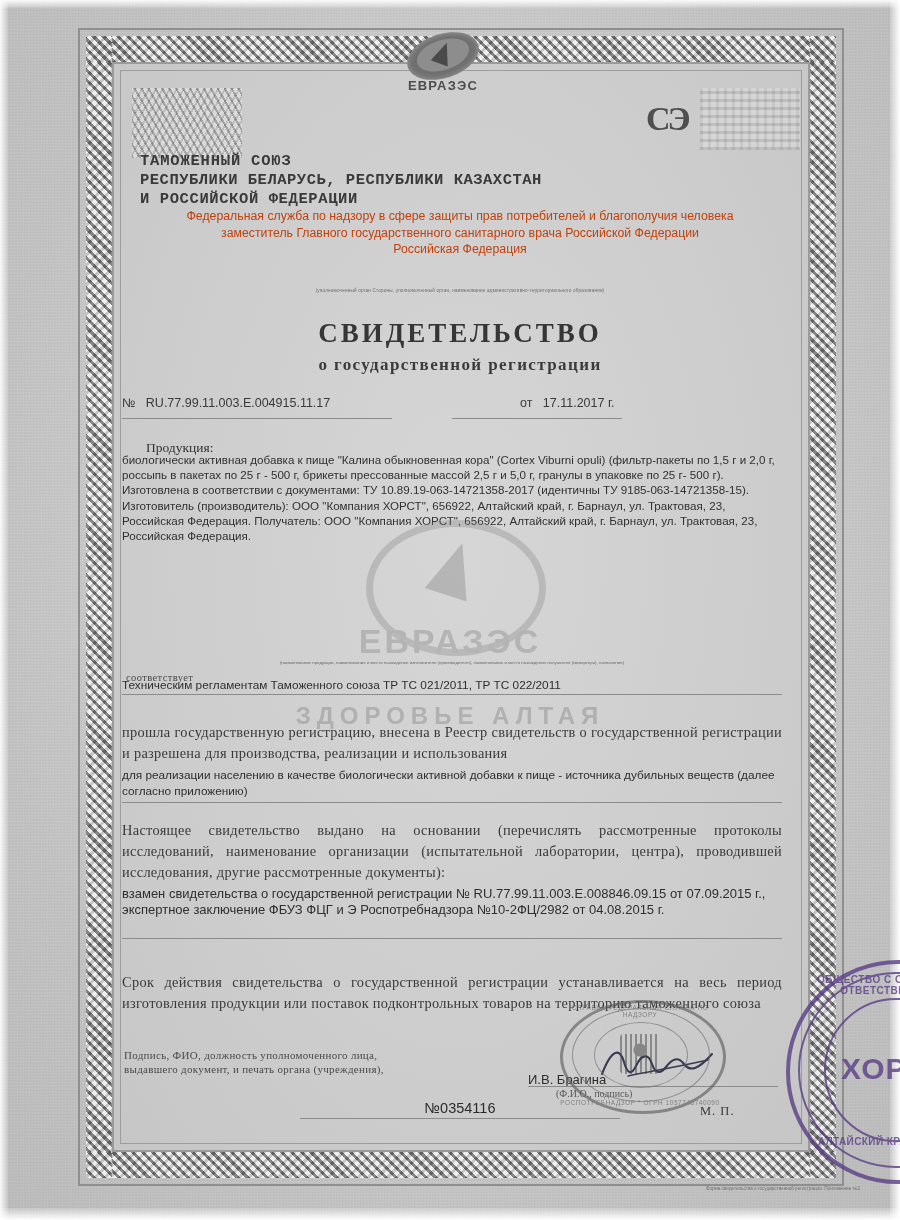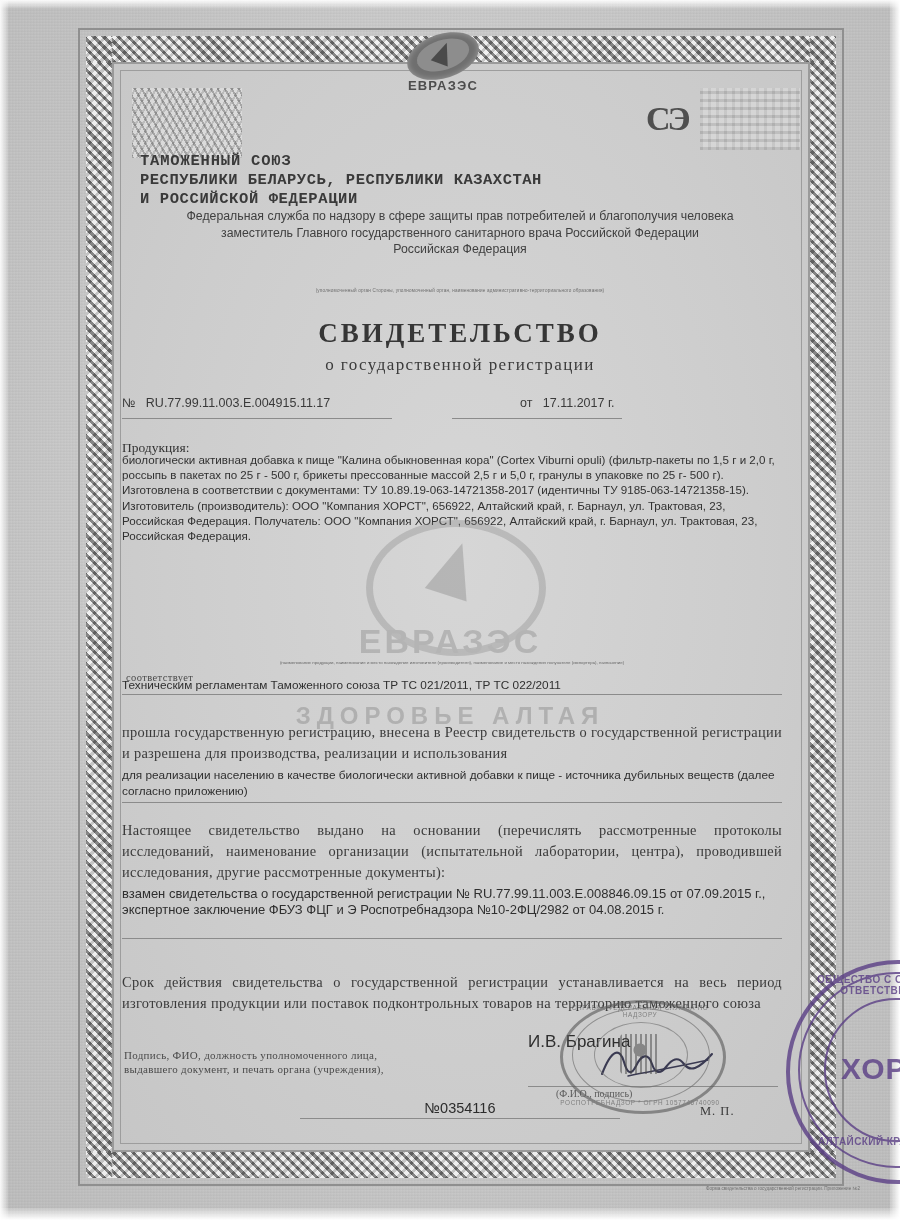--- a/index.html
+++ b/index.html
@@ -167,21 +167,21 @@
   }
   #title-block .t3 {
     font-size: 15.5px; font-weight: bold; letter-spacing: 0.6px; line-height: 19px;
   }
   #agency-block {
     left: 140px; top: 208px; width: 640px;
     text-align: center;
     font-family: "Liberation Sans", sans-serif;
     font-size: 12.3px;
     line-height: 16.5px;
-    color: #404040;
+    color: #c2410c;
   }
   #micro-line-1 {
     left: 160px; top: 288px; width: 600px;
     text-align: center;
     font-family: "Liberation Sans", sans-serif;
     font-size: 4.6px;
     color: #6d6d6d;
     letter-spacing: 0.2px;
   }
 
@@ -192,20 +192,21 @@
     font-weight: bold;
     letter-spacing: 3px;
     color: #363636;
   }
   #svid-sub {
     left: 140px; top: 355px; width: 640px;
     text-align: center;
     font-size: 17px;
     letter-spacing: 1.4px;
     color: #3b3b3b;
+    font-weight: bold;
   }
 
   #num-row {
     left: 122px; top: 396px; width: 680px; height: 22px;
   }
   #num-row .nm {
     position: absolute; left: 0; top: 0;
     font-family: "Liberation Sans", sans-serif;
     font-size: 12.5px;
   }
@@ -216,20 +217,21 @@
   }
   .rule {
     position: absolute;
     border-bottom: 1px solid #8b8b8b;
   }
 
   #prod-label {
     left: 122px; top: 440px;
     font-size: 13.5px;
     color: #333;
+    padding-left: 24px;
   }
   #prod-body {
     left: 122px; top: 452px; width: 658px;
     font-family: "Liberation Sans", sans-serif;
     font-size: 11.6px;
     line-height: 15.2px;
     color: #313131;
     text-align: left;
   }
 
@@ -296,23 +298,23 @@
   }
 
   #signature-note {
     left: 124px; top: 1048px; width: 400px;
     font-size: 11px;
     line-height: 14px;
     color: #4a4a4a;
     letter-spacing: 0.3px;
   }
   #fio-line {
-    left: 528px; top: 1032px; width: 250px;
-    font-family: "Liberation Sans", sans-serif;
-    font-size: 17px;
+    left: 528px; top: 1072px; width: 250px;
+    font-family: "Liberation Sans", sans-serif;
+    font-size: 13px;
     color: #2e2e2e;
   }
   #fio-sub {
     left: 556px; top: 1088px; width: 230px;
     font-size: 10px;
     color: #5a5a5a;
   }
   #mp-mark {
     left: 700px; top: 1104px;
     font-size: 12.5px;

